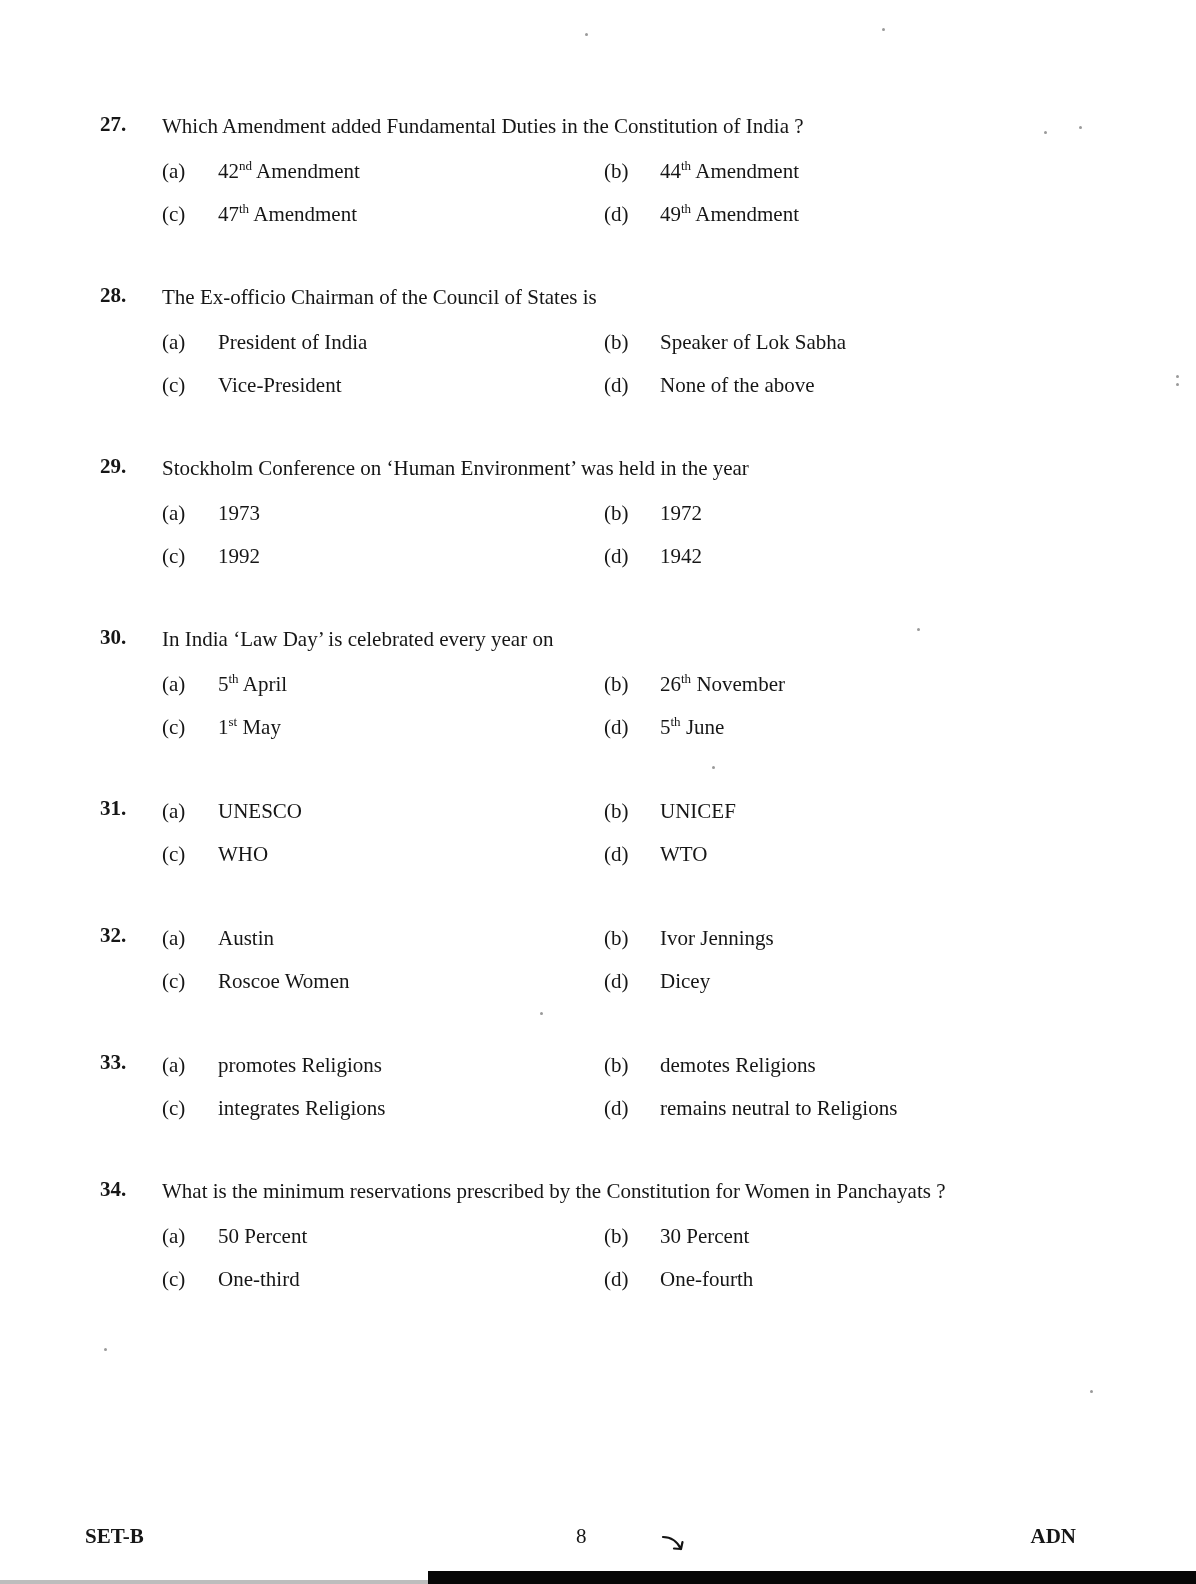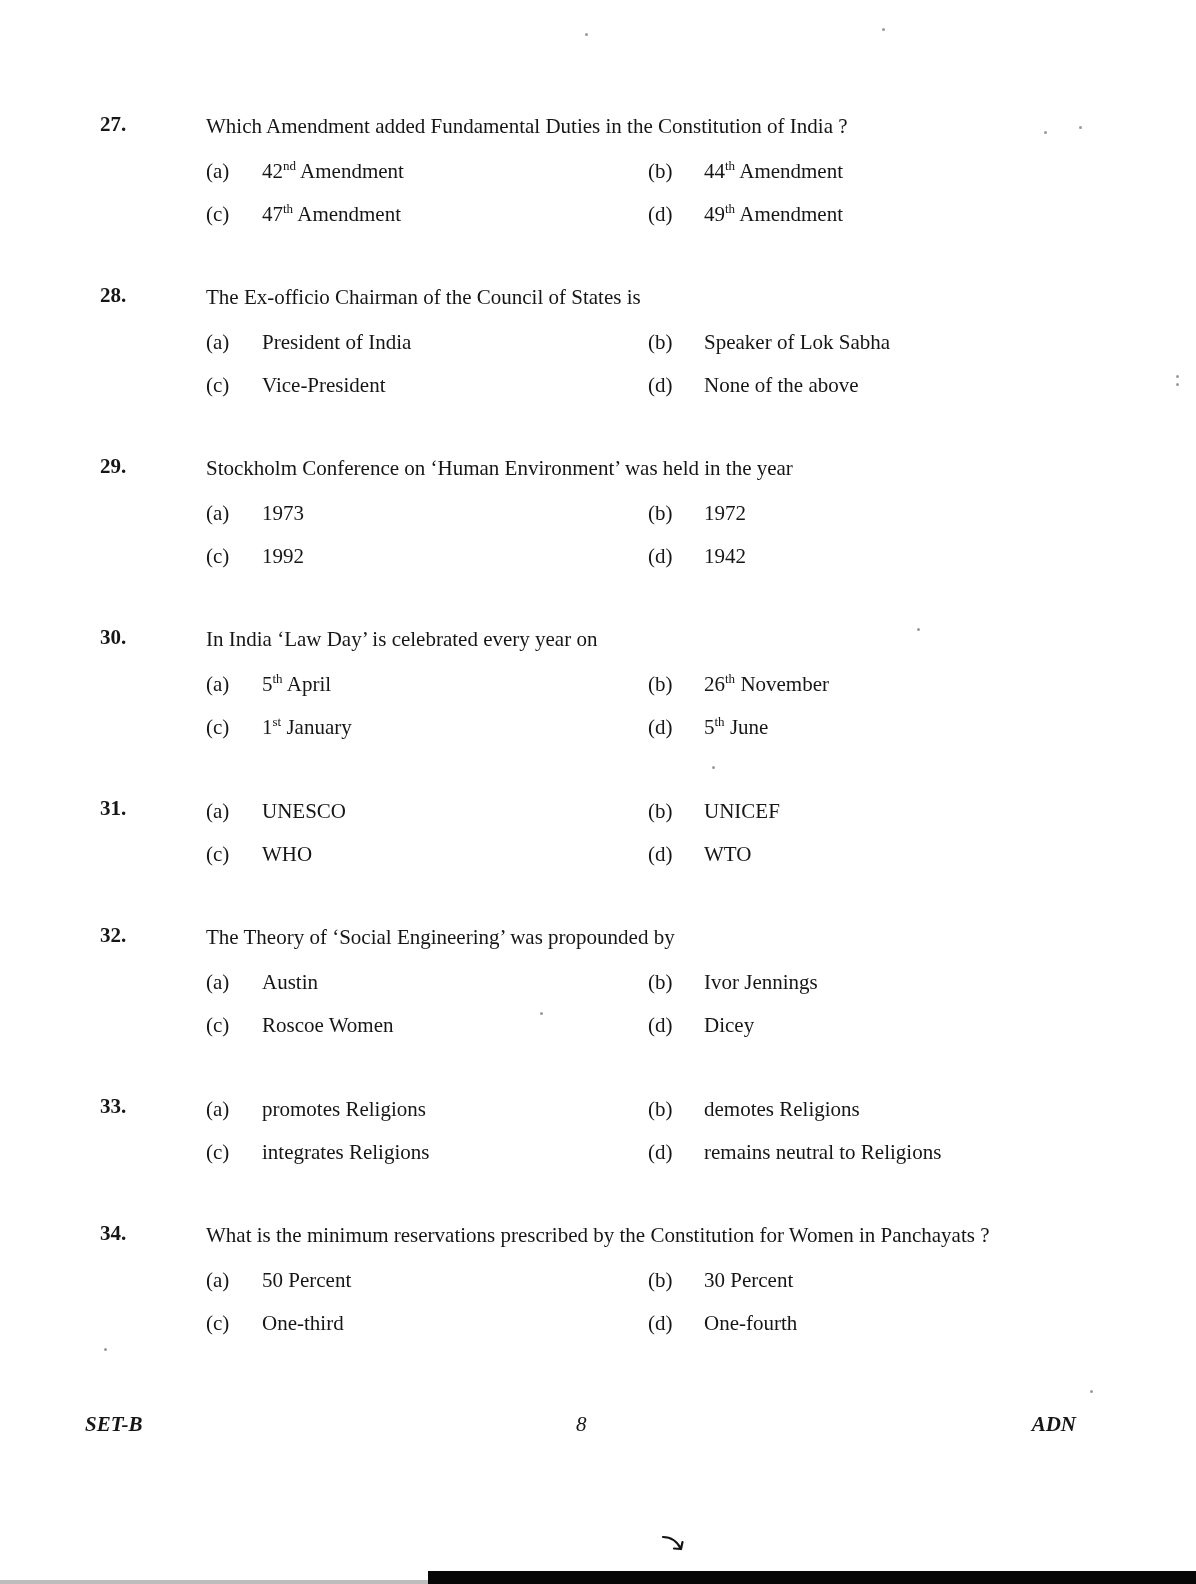--- a/index.html
+++ b/index.html
@@ -5,28 +5,28 @@
   * { box-sizing: border-box; }
   html,body { margin:0; padding:0; }
   body {
     width:1196px; height:1584px; position:relative; overflow:hidden;
     background:#ffffff; color:#161616;
     font-family:"Liberation Serif", serif; font-size:21px;
   }
   .content { padding:112px 118px 0 100px; }
   .question { display:flex; margin-bottom:54px; }
   .q-num { flex:0 0 62px; font-weight:700; }
-  .q-body { flex:1;margin-left:44px; }
+  .q-body { flex:1; }
   .q-text { margin:0 0 15px 0; line-height:29px; }
   .q-text.justify { text-align:justify; }
   .options { display:grid; grid-template-columns:442px 1fr; row-gap:13px; }
   .option { display:flex; line-height:30px; }
   .opt-label { flex:0 0 56px; }
   .opt-text sup { font-size:0.62em; vertical-align:super; line-height:0; }
-  .footer { position:absolute; top:1412px; left:0; width:100%; height:30px;font-style:italic; }
+  .footer { position:absolute; top:1524px; left:0; width:100%; height:30px; }
   .footer .set { position:absolute; left:85px; font-weight:700; }
   .footer .pagenum { position:absolute; left:576px; }
   .footer .adn { position:absolute; right:120px; font-weight:700; }
   .scan-bar { position:absolute; left:428px; right:0; bottom:0; height:13px; background:#070707; }
   .scan-bar-thin { position:absolute; left:0; right:768px; bottom:0; height:4px; background:#bdbdbd; }
   .scan-mark { position:absolute; left:660px; top:1532px; }
   .speck { position:absolute; width:3px; height:3px; border-radius:50%; background:#9a9a9a; }
 </style>
 </head>
 <body>
@@ -116,21 +116,21 @@
         <div class="option">
           <span class="opt-label">(a)</span>
           <span class="opt-text"><span>5</span><sup>th</sup><span> April</span></span>
         </div>
         <div class="option">
           <span class="opt-label">(b)</span>
           <span class="opt-text"><span>26</span><sup>th</sup><span> November</span></span>
         </div>
         <div class="option">
           <span class="opt-label">(c)</span>
-          <span class="opt-text"><span>1</span><sup>st</sup><span> January</span></span>
+          <span class="opt-text"><span>1</span><sup>st</sup><span> May</span></span>
         </div>
         <div class="option">
           <span class="opt-label">(d)</span>
           <span class="opt-text"><span>5</span><sup>th</sup><span> June</span></span>
         </div>
       </div>
     </div>
   </div>
 
   <div class="question">
@@ -153,21 +153,20 @@
           <span class="opt-label">(d)</span>
           <span class="opt-text"><span>WTO</span><sup></sup><span></span></span>
         </div>
       </div>
     </div>
   </div>
 
   <div class="question">
     <div class="q-num">32.</div>
     <div class="q-body">
-      <p class="q-text">The Theory of ‘Social Engineering’ was propounded by</p>
       <div class="options">
         <div class="option">
           <span class="opt-label">(a)</span>
           <span class="opt-text"><span>Austin</span><sup></sup><span></span></span>
         </div>
         <div class="option">
           <span class="opt-label">(b)</span>
           <span class="opt-text"><span>Ivor Jennings</span><sup></sup><span></span></span>
         </div>
         <div class="option">

